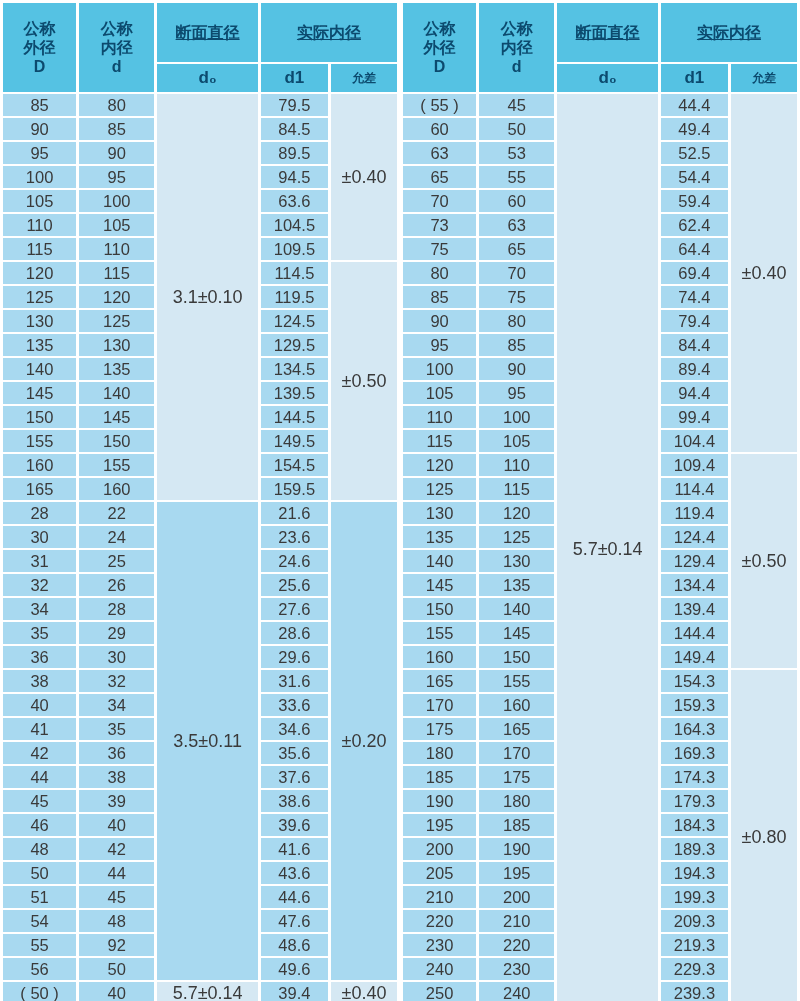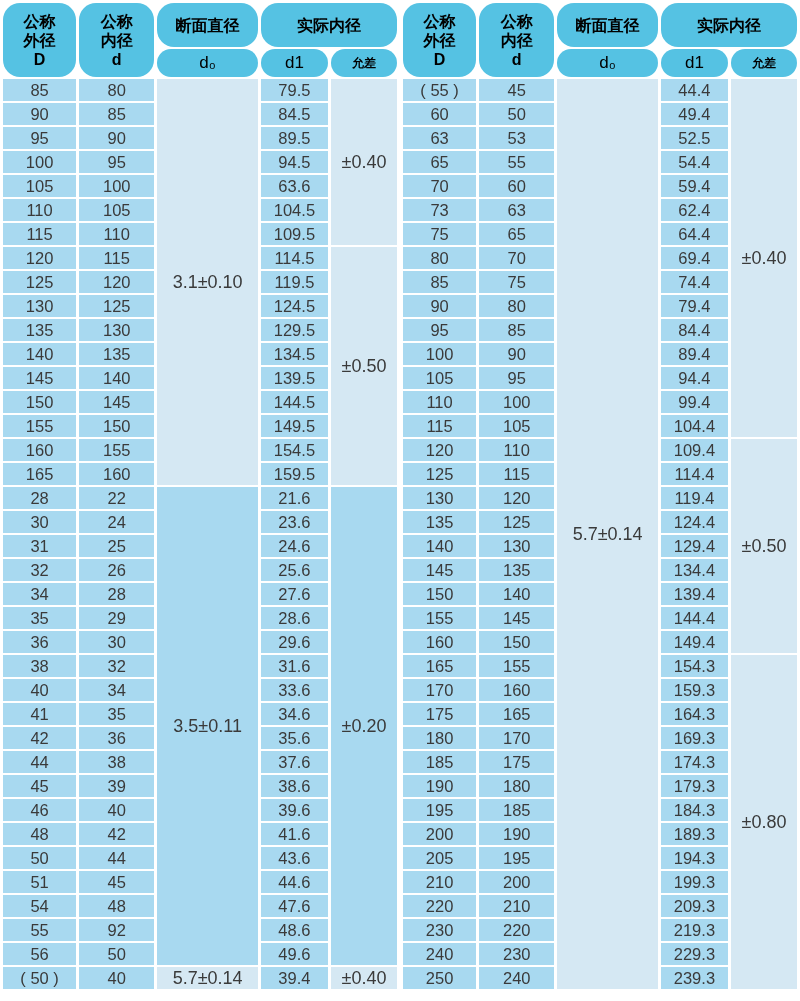--- a/index.html
+++ b/index.html
@@ -27,35 +27,34 @@
   }
   th, td {
     text-align: center;
     vertical-align: middle;
     padding: 0;
     overflow: hidden;
     white-space: nowrap;
   }
   thead th {
     background: var(--header-bg, #55c2e3);
-    color: #000000;
-    border-radius: 17px;
+    color: #0c4a6e;
   }
   th.cn {
     font-size: 16px;
     font-weight: bold;
     line-height: 19px;
   }
   th.sub {
     font-size: 17px;
-    font-weight: normal;
+    font-weight: bold;
     height: 28px;
   }
   th.sub.cn-sub { font-weight: bold; font-size: 12px; }
-  th.top-row { height: 44px; }
+  th.top-row { height: 59px; text-decoration: underline; }
   td {
     background: var(--cell-bg, #a8d9f0);
     height: 22px;
     font-size: 16.5px;
     color: #3a3a3a;
   }
   td.merged-light { background: var(--merged-light-bg, #d5e8f3); }
   td.merged-blue  { background: var(--merged-blue-bg, #a8d9f0); text-align: center; }
   td.merged { font-size: 18px; }
 </style>

